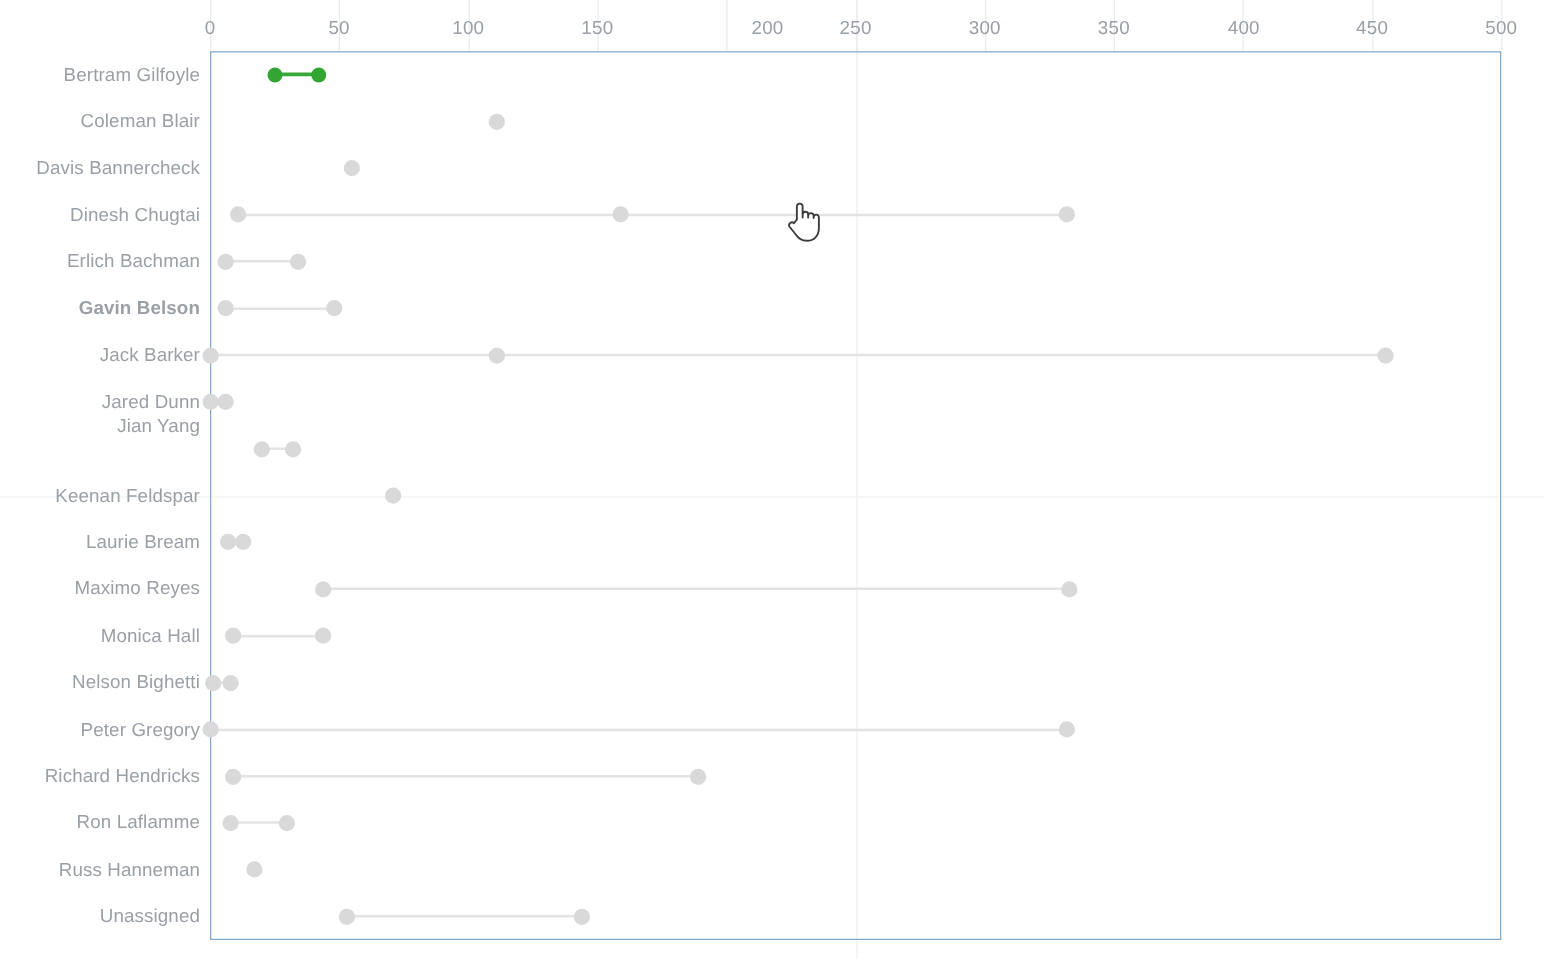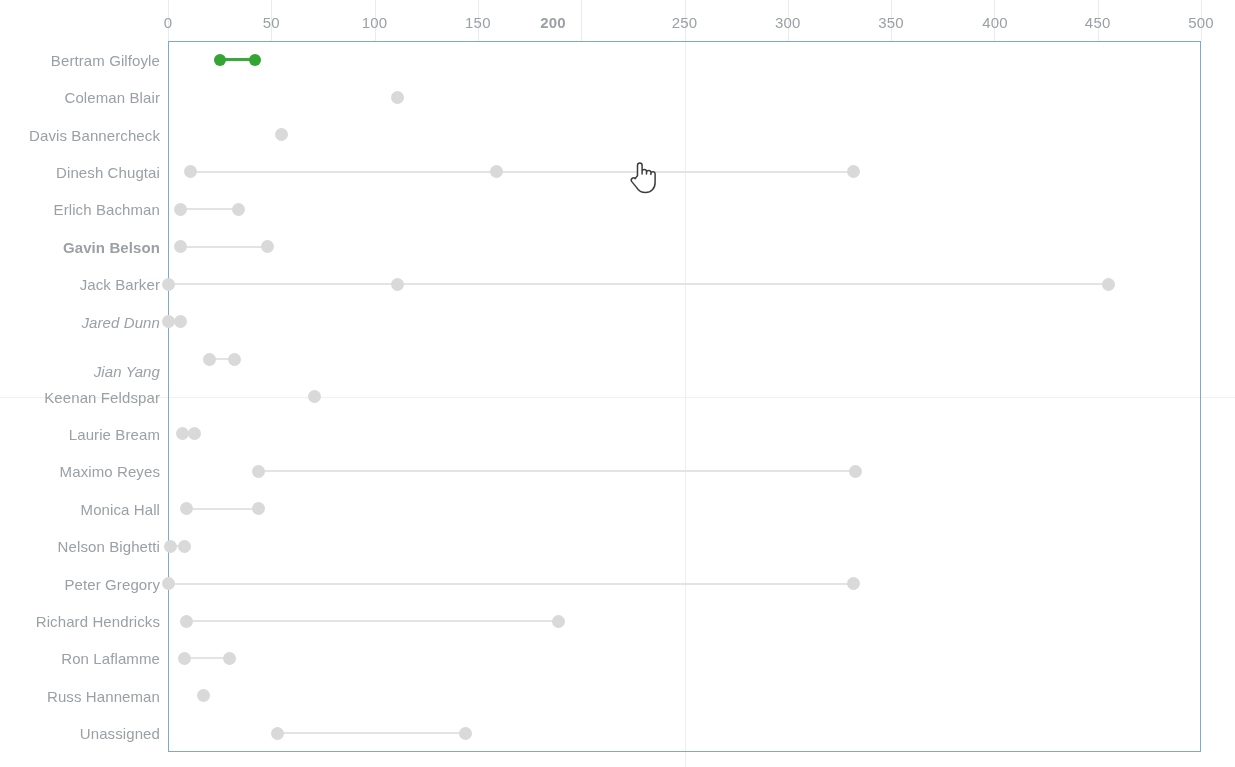--- a/index.html
+++ b/index.html
@@ -158,21 +158,21 @@
   <div class="xaxis" id="xaxis">
       <div class="xtick-line" style="left: 168px;"></div>
       <div class="xtick" style="left: 168px;">0</div>
       <div class="xtick-line" style="left: 271.3px;"></div>
       <div class="xtick" style="left: 271.3px;">50</div>
       <div class="xtick-line" style="left: 374.6px;"></div>
       <div class="xtick" style="left: 374.6px;">100</div>
       <div class="xtick-line" style="left: 477.9px;"></div>
       <div class="xtick" style="left: 477.9px;">150</div>
       <div class="xtick-line" style="left: 581.2px;"></div>
-      <div class="xtick" style="left: 553px; font-weight: bold;">200</div>
+      <div class="xtick" style="left: 614px;">200</div>
       <div class="xtick-line" style="left: 684.5px;"></div>
       <div class="xtick" style="left: 684.5px;">250</div>
       <div class="xtick-line" style="left: 787.8px;"></div>
       <div class="xtick" style="left: 787.8px;">300</div>
       <div class="xtick-line" style="left: 891.1px;"></div>
       <div class="xtick" style="left: 891.1px;">350</div>
       <div class="xtick-line" style="left: 994.4px;"></div>
       <div class="xtick" style="left: 995px;">400</div>
       <div class="xtick-line" style="left: 1097.7px;"></div>
       <div class="xtick" style="left: 1097.7px;">450</div>
@@ -183,22 +183,22 @@
   <div class="plot-area"></div>
 
   <div class="ylabels" id="ylabels">
       <div class="ylabel" style="top: 18.7105px;">Bertram Gilfoyle</div>
       <div class="ylabel" style="top: 56.1316px;">Coleman Blair</div>
       <div class="ylabel" style="top: 93.5526px;">Davis Bannercheck</div>
       <div class="ylabel" style="top: 130.974px; margin-left: 29px;">Dinesh Chugtai</div>
       <div class="ylabel" style="top: 168.395px;">Erlich Bachman</div>
       <div class="ylabel" style="top: 205.816px; font-weight: bold;">Gavin Belson</div>
       <div class="ylabel" style="top: 243.237px;">Jack Barker</div>
-      <div class="ylabel" style="top: 280.658px; font-style: italic;">Jared Dunn</div>
-      <div class="ylabel" style="top: 330px; font-style: italic;">Jian Yang</div>
+      <div class="ylabel" style="top: 280.658px;">Jared Dunn</div>
+      <div class="ylabel" style="top: 300px;">Jian Yang</div>
       <div class="ylabel" style="top: 355.5px;">Keenan Feldspar</div>
       <div class="ylabel" style="top: 392.921px;">Laurie Bream</div>
       <div class="ylabel" style="top: 430.342px;">Maximo Reyes</div>
       <div class="ylabel" style="top: 467.763px;">Monica Hall</div>
       <div class="ylabel" style="top: 505.184px;">Nelson Bighetti</div>
       <div class="ylabel" style="top: 542.605px;">Peter Gregory</div>
       <div class="ylabel" style="top: 580.026px;">Richard Hendricks</div>
       <div class="ylabel" style="top: 617.447px;">Ron Laflamme</div>
       <div class="ylabel" style="top: 654.868px;">Russ Hanneman</div>
       <div class="ylabel" style="top: 692.289px; margin-left: 16px;">Unassigned</div>

